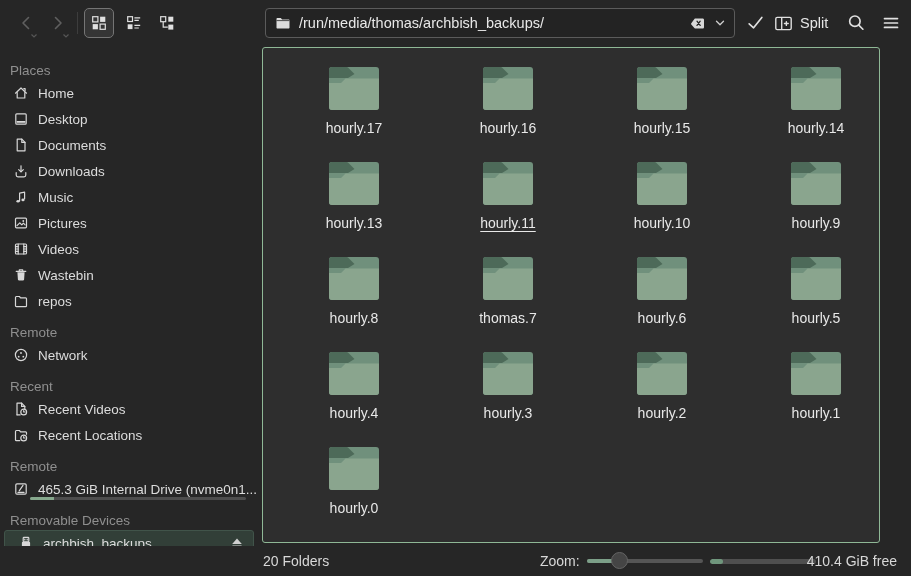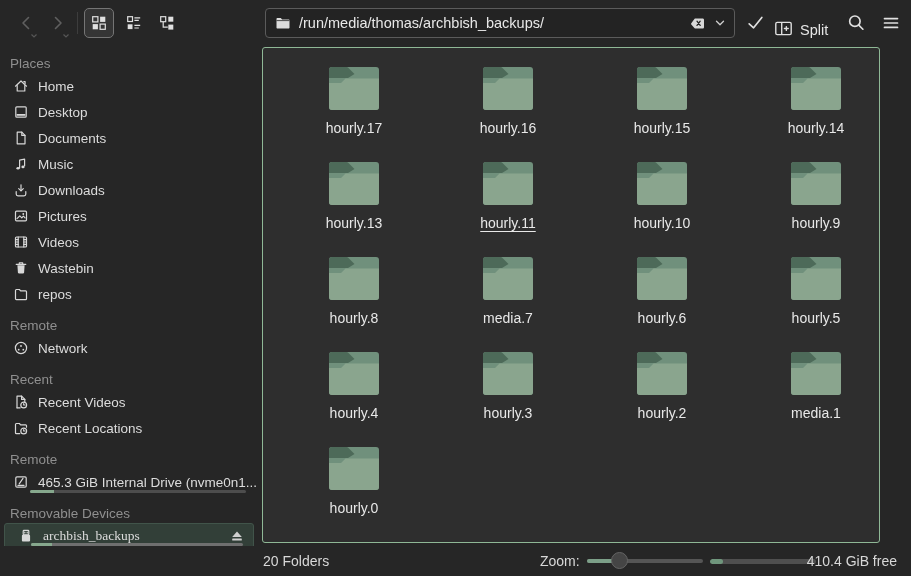--- a/index.html
+++ b/index.html
@@ -21,34 +21,34 @@
   .vsep{ position:absolute; left:77px; top:12px; width:1px; height:22px; background:#3d3d3d; }
   .view-btn{ width:30px; height:30px; top:8px; }
   .view-btn.active{ background:#353535; border:1px solid #757575; }
   .urlbar{ position:absolute; left:265px; top:8px; width:470px; height:30px;
            background:#232323; border:1px solid #5b5b5b; border-radius:4px;
            display:flex; align-items:center; }
   .urlbar .url-folder{ margin-left:9px; display:flex; }
   .url-text{ margin-left:8px; font-size:14.5px; color:#e8e8e8; flex:1; white-space:nowrap; overflow:hidden; }
   .url-clear{ display:flex; margin-right:8px; cursor:pointer; background:none; border:none; }
   .url-drop{ display:flex; margin-right:7px; cursor:pointer; background:none; border:none; }
-  .split-btn{ left:768px; top:8px; height:30px; padding:0 6px; gap:7px; display:flex; align-items:flex-end; }
+  .split-btn{ left:768px; top:8px; height:30px; padding:0 6px; gap:7px; display:flex; align-items:center; }
   .split-label{ font-size:14.5px; color:#e6e6e6; }
   
   .sidebar{ position:absolute; left:0; top:46px; width:258px; height:500px;
             background:var(--chrome); padding-top:6px; overflow:hidden; }
   .section-header{ height:20px; margin-top:8px; padding-left:10px; font-size:13.5px;
                    color:var(--dim); display:flex; align-items:center; }
-  .section-header:first-child{ margin-top:1px; }
+  .section-header:first-child{ margin-top:8px; }
   .side-item{ position:relative; height:26px; display:flex; align-items:center; gap:9px;
               padding-left:13px; font-size:13.5px; color:#dcdcdc; cursor:pointer; }
   .side-item .icn{ display:flex; width:16px; height:16px; flex:0 0 16px; }
   .side-label{ white-space:nowrap; overflow:hidden; }
   .side-item.selected{ margin:0 4px; background:#323f38;
-                       border:1px solid #41544a; border-radius:3px;font-family:Liberation Serif, serif; }
+                       border:1px solid #41544a; border-radius:3px; }
   .cap-bar{ position:absolute; left:30px; right:12px; bottom:2px; height:3px;
             background:#4d4d4d; border-radius:2px; overflow:hidden; }
   .side-item.selected .cap-bar{ left:26px; right:10px; background:#6f6f6f; }
   .cap-fill{ height:100%; background:#86a88d; }
   .eject-btn{ position:absolute; right:6px; top:4px; width:18px; height:18px;
               background:none; border:none; display:flex; cursor:pointer; }
   
   .mainview{ position:absolute; left:262px; top:47px; width:618px; height:496px;
              background:var(--view-bg); border:1px solid var(--accent); border-radius:3px; }
   .grid{ display:grid; grid-template-columns:repeat(4,154px); grid-auto-rows:95px;
@@ -195,36 +195,36 @@
         <svg width="16" height="16" viewBox="0 0 16 16">
           <path d="M4.2 2.2h4.6L12 5.4v8.4H4.2z" stroke="#d8d8d8" stroke-width="1.2" fill="none" stroke-linecap="round" stroke-linejoin="round"></path>
           <path d="M8.8 2.2v3.2H12" stroke="#d8d8d8" stroke-width="1.2" fill="none" stroke-linecap="round" stroke-linejoin="round"></path>
         </svg>
       </span>
       <span class="side-label">Documents</span>
     </div>
     <div class="side-item">
       <span class="icn">
         <svg width="16" height="16" viewBox="0 0 16 16">
+          <path d="M8 2.8v5.8" stroke="#d8d8d8" stroke-width="1.2" fill="none" stroke-linecap="round" stroke-linejoin="round"></path>
+          <path d="M5.7 6.6 8 8.9l2.3-2.3" stroke="#d8d8d8" stroke-width="1.2" fill="none" stroke-linecap="round" stroke-linejoin="round"></path>
+          <path d="M3.2 9.6v2.4c0 1 .8 1.8 1.8 1.8h6c1 0 1.8-.8 1.8-1.8V9.6" stroke="#d8d8d8" stroke-width="1.2" fill="none" stroke-linecap="round" stroke-linejoin="round"></path>
+        </svg>
+      </span>
+      <span class="side-label">Downloads</span>
+    </div>
+    <div class="side-item">
+      <span class="icn">
+        <svg width="16" height="16" viewBox="0 0 16 16">
           <path d="M6.6 12V4.1l5-0.9v6.6" stroke="#d8d8d8" stroke-width="1.2" fill="none" stroke-linecap="round" stroke-linejoin="round"></path>
           <ellipse cx="5" cy="12.2" rx="1.6" ry="1.3" fill="#d8d8d8" stroke="none"></ellipse>
           <ellipse cx="10" cy="10.9" rx="1.6" ry="1.3" fill="#d8d8d8" stroke="none"></ellipse>
         </svg>
       </span>
       <span class="side-label">Music</span>
-    </div>
-    <div class="side-item">
-      <span class="icn">
-        <svg width="16" height="16" viewBox="0 0 16 16">
-          <path d="M8 2.8v5.8" stroke="#d8d8d8" stroke-width="1.2" fill="none" stroke-linecap="round" stroke-linejoin="round"></path>
-          <path d="M5.7 6.6 8 8.9l2.3-2.3" stroke="#d8d8d8" stroke-width="1.2" fill="none" stroke-linecap="round" stroke-linejoin="round"></path>
-          <path d="M3.2 9.6v2.4c0 1 .8 1.8 1.8 1.8h6c1 0 1.8-.8 1.8-1.8V9.6" stroke="#d8d8d8" stroke-width="1.2" fill="none" stroke-linecap="round" stroke-linejoin="round"></path>
-        </svg>
-      </span>
-      <span class="side-label">Downloads</span>
     </div>
     <div class="side-item">
       <span class="icn">
         <svg width="16" height="16" viewBox="0 0 16 16">
           <rect x="2.5" y="3.2" width="11" height="9.6" rx="1" stroke="#d8d8d8" stroke-width="1.2" fill="none" stroke-linecap="round" stroke-linejoin="round"></rect>
           <path d="M4 10.6l2.8-2.8 2 2 1.6-1.6 1.7 1.7" stroke="#d8d8d8" stroke-width="1.2" fill="none" stroke-linecap="round" stroke-linejoin="round"></path>
           <circle cx="10.3" cy="6" r=".9" fill="#d8d8d8" stroke="none"></circle>
         </svg>
       </span>
       <span class="side-label">Pictures</span>
@@ -422,21 +422,21 @@
         <span class="folder-name">hourly.8</span>
       </div>
       <div class="folder-item">
         <span class="fic">
           <svg width="50" height="46" viewBox="0 0 50 46">
     <rect x="0" y="3" width="50" height="43" rx="3" fill="#70907c"></rect>
     <path d="M0 14V6q0-3 3-3h14.5q1.2 0 2 .9L25.5 10 19 14z" fill="#4d6a59"></path>
     <path d="M0 43V19h12l4.5-4.5H50V43q0 3-3 3H3q-3 0-3-3z" fill="#8aa58e"></path>
   </svg>
         </span>
-        <span class="folder-name">media.7</span>
+        <span class="folder-name">thomas.7</span>
       </div>
       <div class="folder-item">
         <span class="fic">
           <svg width="50" height="46" viewBox="0 0 50 46">
     <rect x="0" y="3" width="50" height="43" rx="3" fill="#70907c"></rect>
     <path d="M0 14V6q0-3 3-3h14.5q1.2 0 2 .9L25.5 10 19 14z" fill="#4d6a59"></path>
     <path d="M0 43V19h12l4.5-4.5H50V43q0 3-3 3H3q-3 0-3-3z" fill="#8aa58e"></path>
   </svg>
         </span>
         <span class="folder-name">hourly.6</span>
@@ -482,21 +482,21 @@
         <span class="folder-name">hourly.2</span>
       </div>
       <div class="folder-item">
         <span class="fic">
           <svg width="50" height="46" viewBox="0 0 50 46">
     <rect x="0" y="3" width="50" height="43" rx="3" fill="#70907c"></rect>
     <path d="M0 14V6q0-3 3-3h14.5q1.2 0 2 .9L25.5 10 19 14z" fill="#4d6a59"></path>
     <path d="M0 43V19h12l4.5-4.5H50V43q0 3-3 3H3q-3 0-3-3z" fill="#8aa58e"></path>
   </svg>
         </span>
-        <span class="folder-name">media.1</span>
+        <span class="folder-name">hourly.1</span>
       </div>
       <div class="folder-item">
         <span class="fic">
           <svg width="50" height="46" viewBox="0 0 50 46">
     <rect x="0" y="3" width="50" height="43" rx="3" fill="#70907c"></rect>
     <path d="M0 14V6q0-3 3-3h14.5q1.2 0 2 .9L25.5 10 19 14z" fill="#4d6a59"></path>
     <path d="M0 43V19h12l4.5-4.5H50V43q0 3-3 3H3q-3 0-3-3z" fill="#8aa58e"></path>
   </svg>
         </span>
         <span class="folder-name">hourly.0</span>

